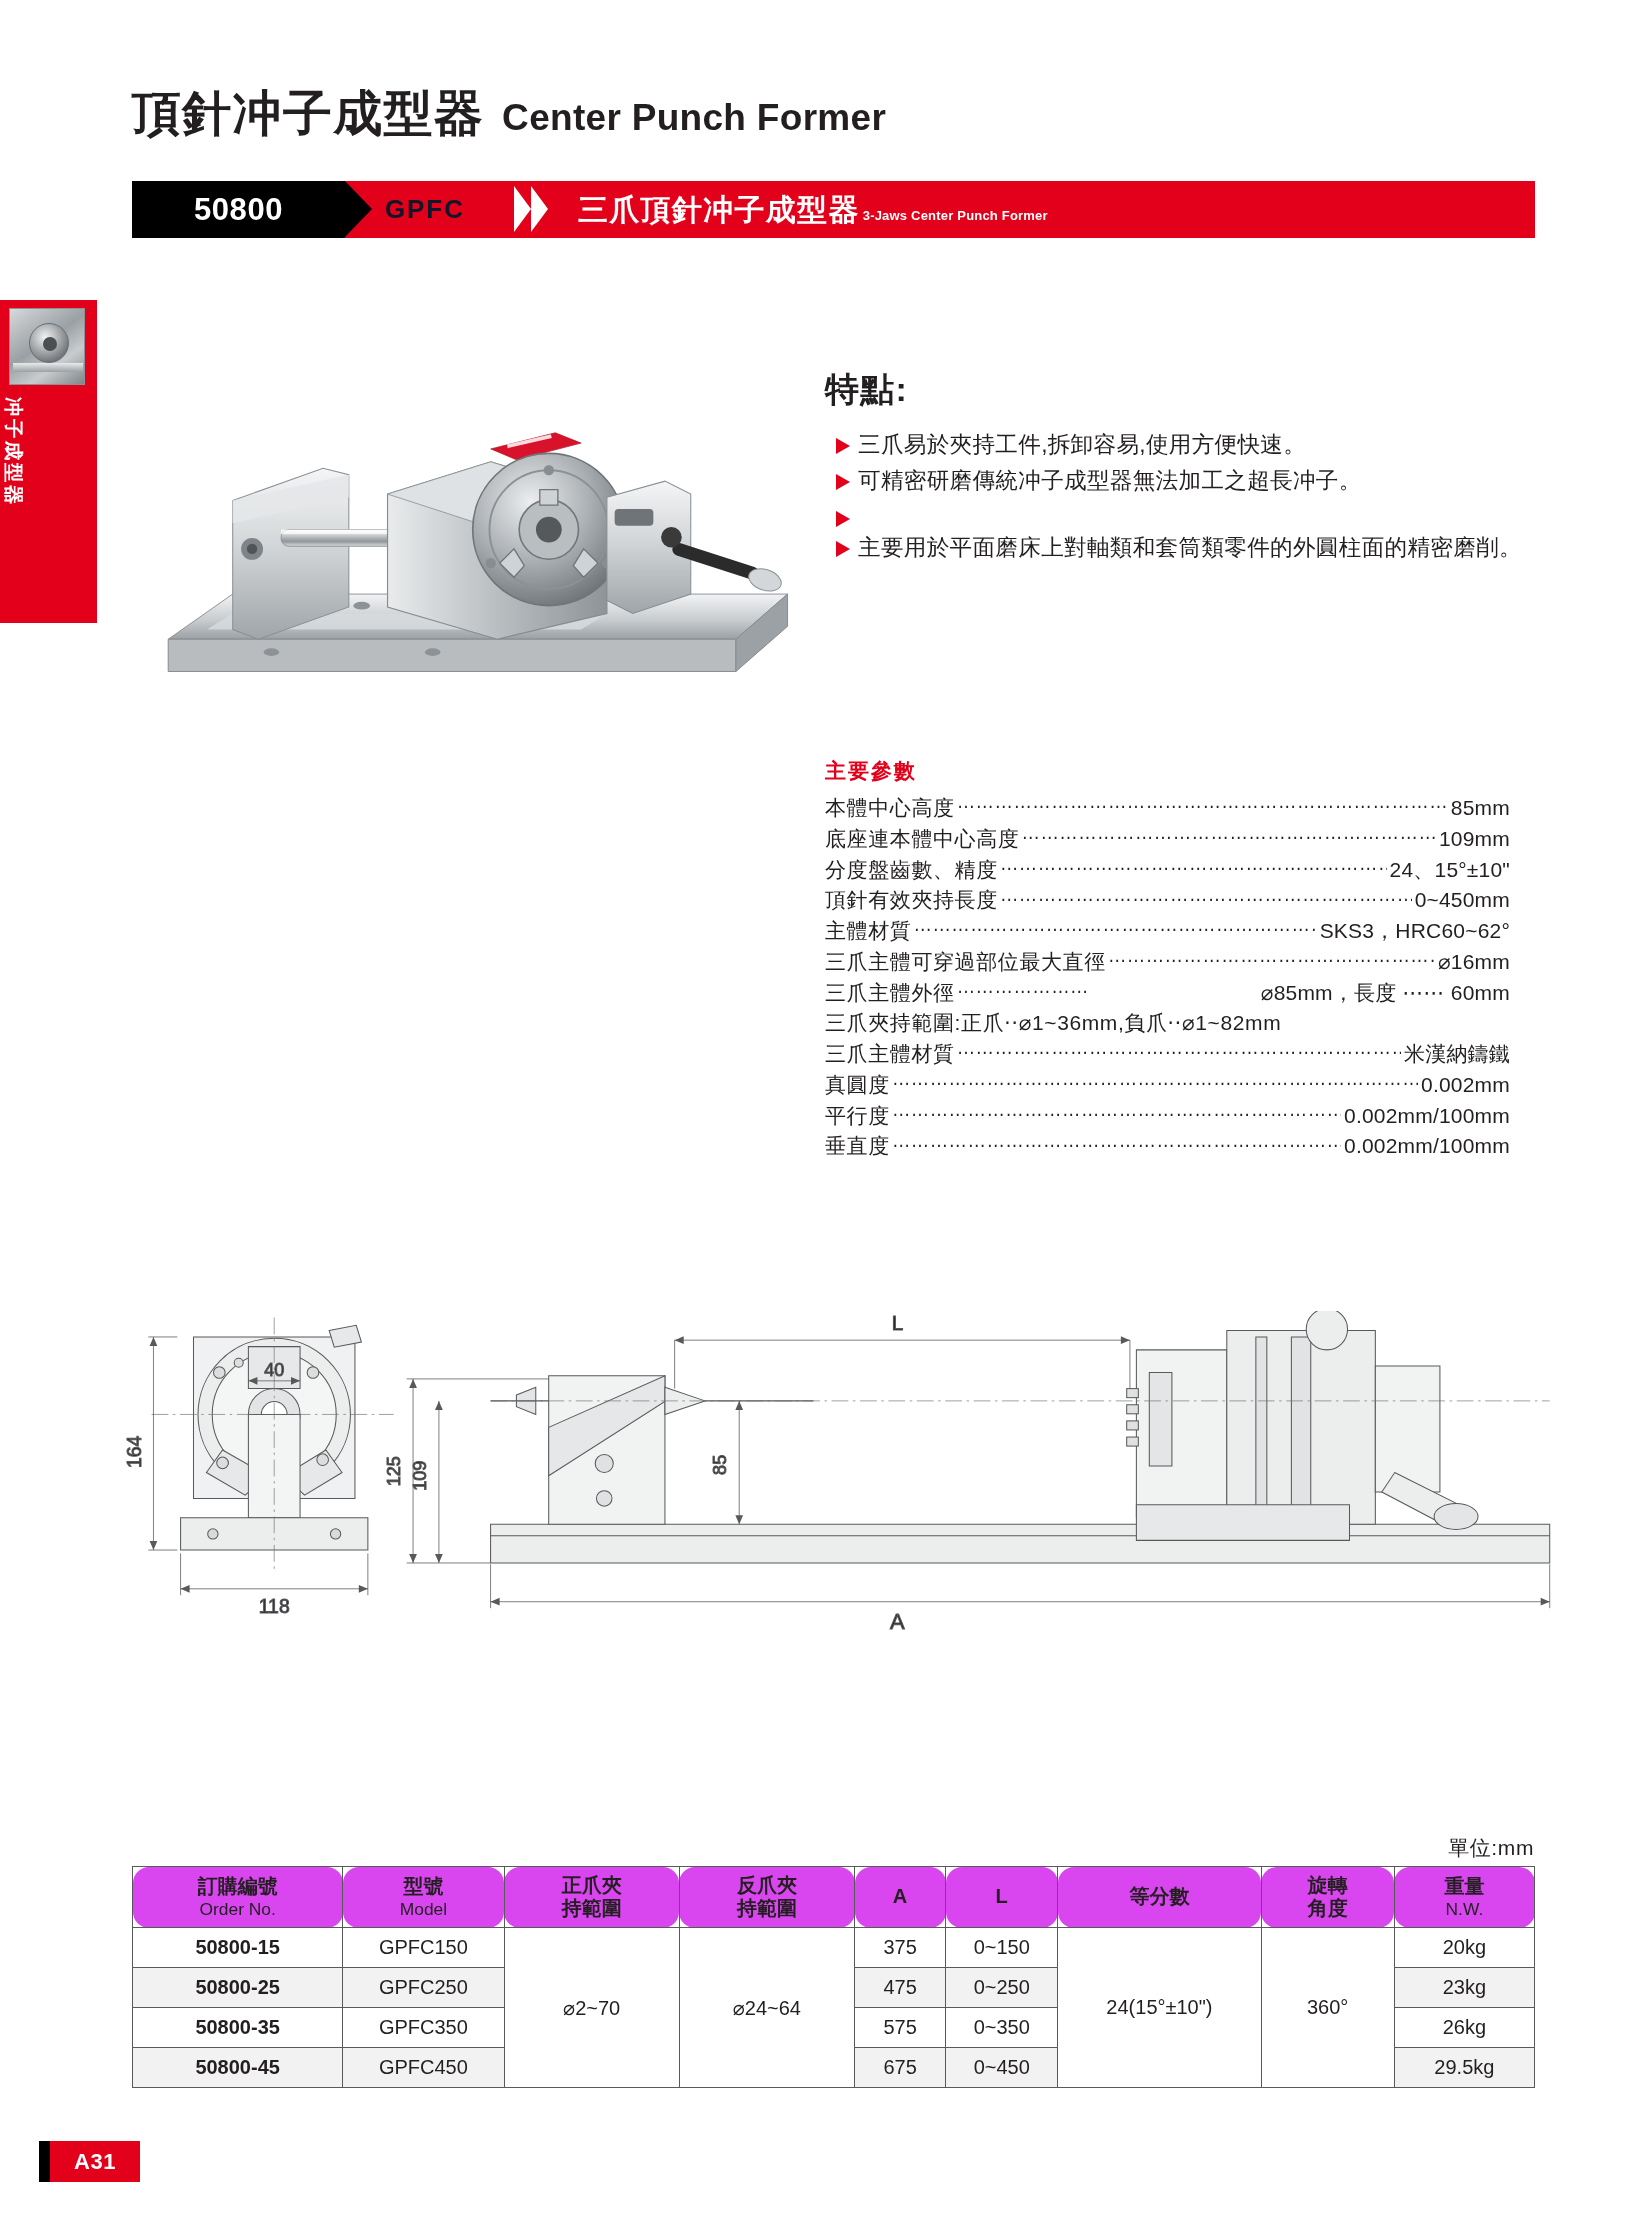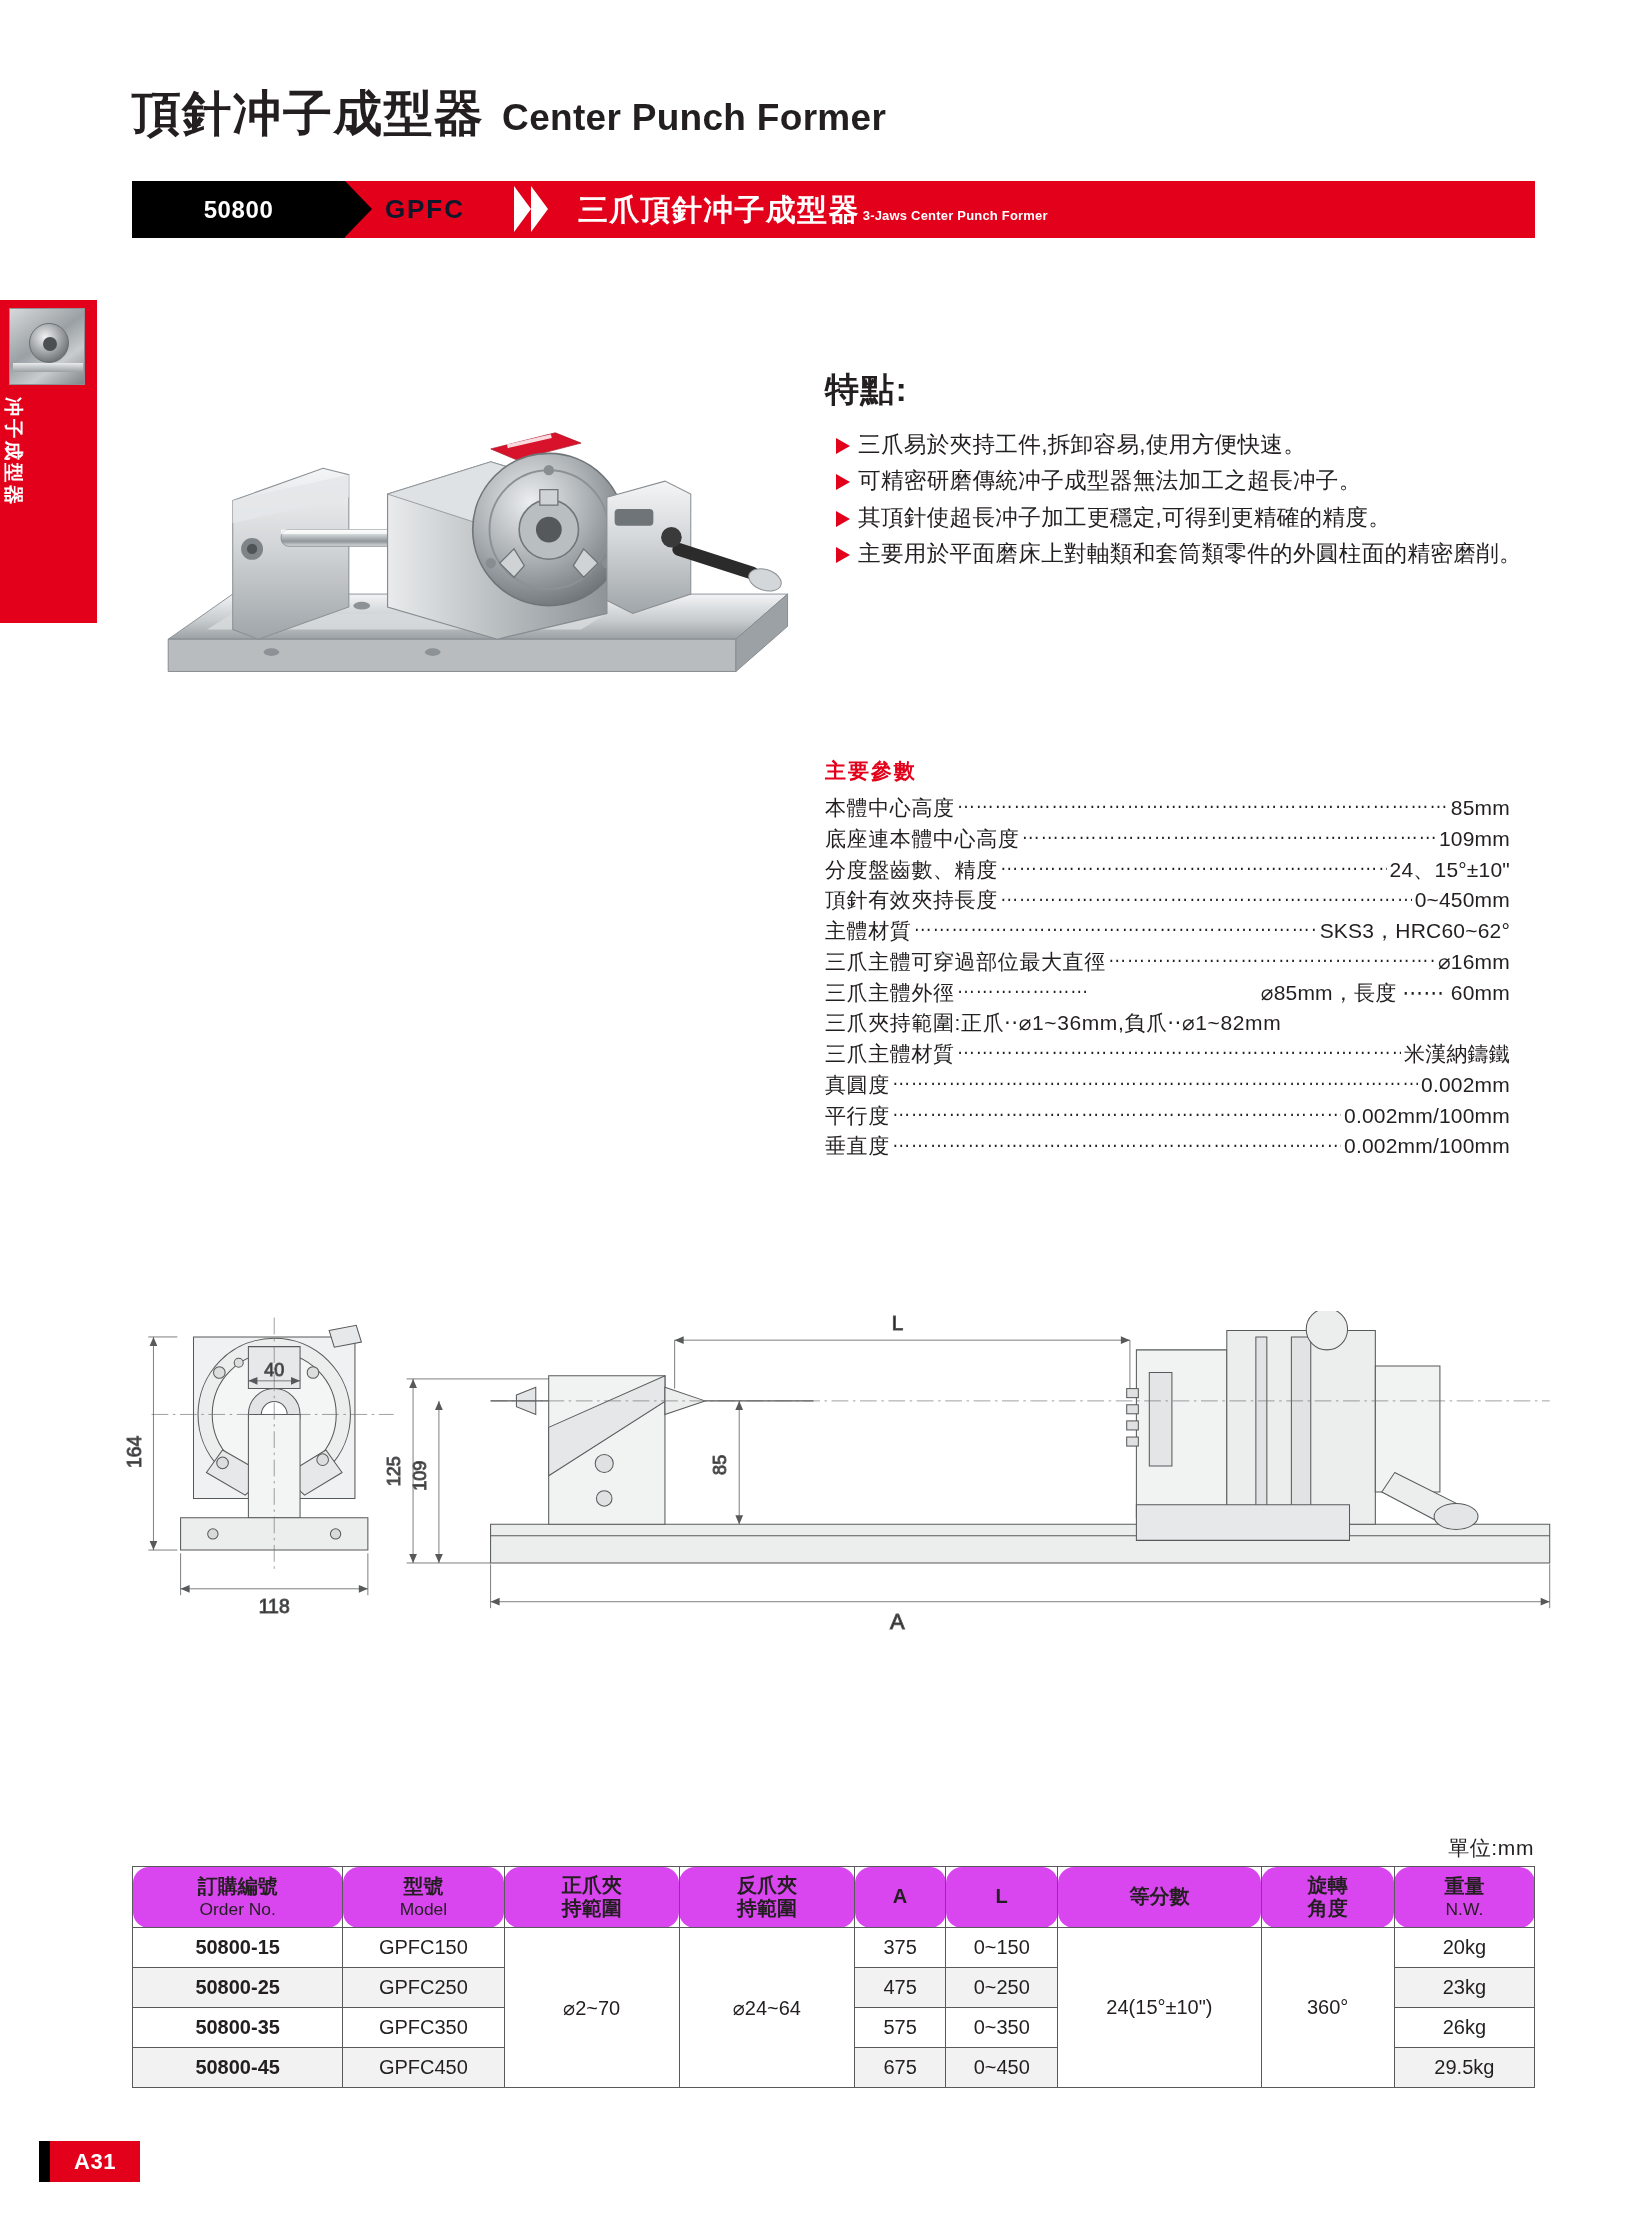--- a/index.html
+++ b/index.html
@@ -33,21 +33,21 @@
   .bar {
     position: absolute;
     left: 132px; top: 181px;
     width: 1403px; height: 57px;
     background: #e2001a;
   }
   .bar-code {
     position: absolute; left: 0; top: 0;
     height: 57px; width: 213px;
     background: #000;
-    color: #fff; font-size: 24px; font-weight: bold;
+    color: #fff; font-size: 31px; font-weight: bold;
     display: flex; align-items: center; justify-content: center;
     letter-spacing: 0.6px;
   }
   .bar-code::after {
     content: "";
     position: absolute; right: -27px; top: 0;
     border-top: 28px solid transparent;
     border-bottom: 28px solid transparent;
     border-left: 27px solid #000;
   }
@@ -350,21 +350,20 @@
     <div class="feat-item">
       <div class="feat-arrow">
           <i></i>
         </div>
       <div class="feat-text">可精密研磨傳統冲子成型器無法加工之超長冲子。</div>
     </div>
     <div class="feat-item">
       <div class="feat-arrow">
           <i></i>
         </div>
-      <div class="feat-text">其頂針使超長冲子加工更穩定,可得到更精確的精度。</div>
     </div>
     <div class="feat-item">
       <div class="feat-arrow">
           <i></i>
         </div>
       <div class="feat-text">主要用於平面磨床上對軸類和套筒類零件的外圓柱面的精密磨削。</div>
     </div>
   </div>
 
   <div class="spec-title">主要參數</div>

